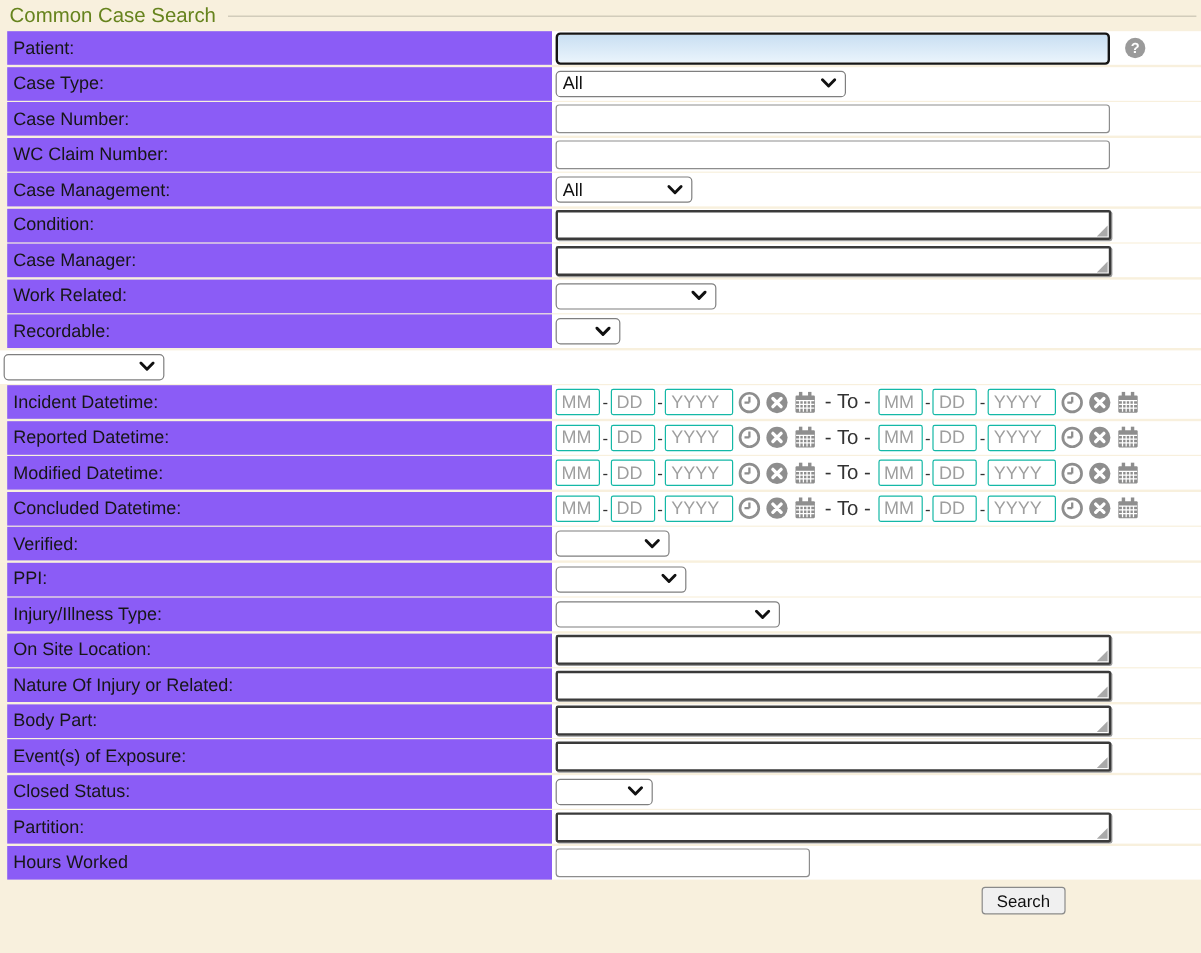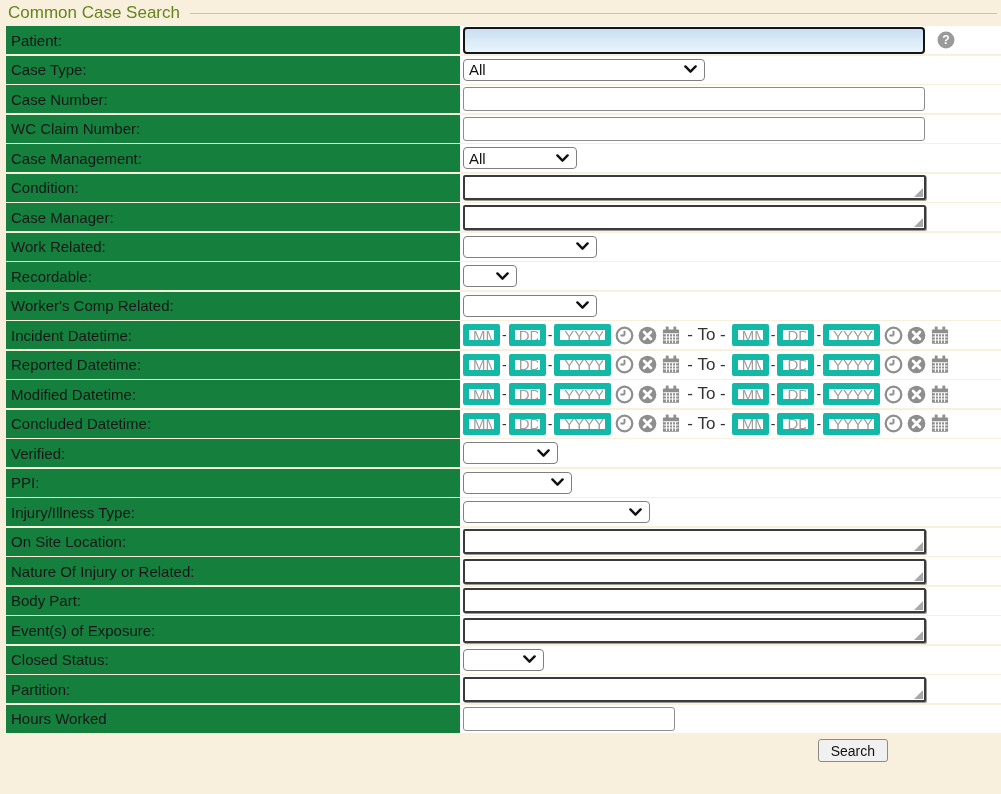--- a/index.html
+++ b/index.html
@@ -13,21 +13,21 @@
   .page { width: 1001px; height: 794px; position: relative; }
 
   
   .title-row { height: 26px; display: flex; align-items: center; padding: 0 4px 0 8px; }
   .title { color: #66831d; font-size: 17px; font-weight: normal; white-space: nowrap; }
   .legend-line { flex: 1; height: 1px; background: #c9c4b2; margin-left: 10px; }
 
   
   .row { height: 28px; margin-bottom: 1.5px; display: flex; }
   .label-cell {
-    flex: 0 0 454px; margin-left: 6px; background: #15803d;
+    flex: 0 0 454px; margin-left: 6px; background: #8b5cf6;
     display: flex; align-items: center; padding-left: 5px;
     font-size: 15px; color: #161616;
   }
   .input-cell { flex: 1; background: #ffffff; display: flex; align-items: center; padding-left: 3px; }
 
   
   .ti {
     height: 24px; border: 1px solid #8d8d8d; border-radius: 3px;
     font-size: 14px; padding: 0 4px; background: #fff; color: #111;
     font-family: "Liberation Sans", sans-serif; outline: none; flex: 0 0 auto;
@@ -54,21 +54,21 @@
     box-shadow: 1px 1px 0 #9a9a9a;
     font-family: "Liberation Sans", sans-serif; font-size: 14px;
   }
   .grip {
     position: absolute; right: 3px; bottom: 3px; width: 0; height: 0;
     border-left: 9px solid transparent; border-bottom: 9px solid #a9a9a9;
   }
 
   
   .date-input {
-    height: 22px; border: 6px solid #14b8a6; border-radius: 2px;
+    height: 22px; border: 1px solid #14b8a6; border-radius: 2px;
     font-size: 15px; padding: 0 2px 0 4px; color: #111; outline: none;
     font-family: "Liberation Sans", sans-serif; flex: 0 0 auto;
   }
   .date-input::placeholder { color: #9e9e9e; opacity: 1; }
   .di-mm, .di-dd { width: 37px; }
   .di-yyyy { width: 57px; }
   .dash { margin: 0 2px; color: #333; font-size: 14px; }
   .icon-btn { display: inline-flex; align-items: center; margin-left: 4px; cursor: pointer; line-height: 0; }
   .to-sep { margin: 0 6px; font-size: 17px; color: #333; white-space: nowrap; }
   .help { margin-left: 12px; line-height: 0; }
@@ -171,21 +171,20 @@
             <span class="sel-value"></span>
             <span class="chev">
               <svg width="13" height="9" viewBox="0 0 14 9">
                 <path d="M1.5 1.2 L7 6.8 L12.5 1.2" fill="none" stroke="#111" stroke-width="2.6" stroke-linecap="round" stroke-linejoin="round"></path>
               </svg>
             </span>
           </div>
         </div>
       </div>
       <div class="row">
-        <div class="label-cell">Worker's Comp Related:</div>
         <div class="input-cell">
           <div class="sel" style="width: 134px;">
             <span class="sel-value"></span>
             <span class="chev">
               <svg width="13" height="9" viewBox="0 0 14 9">
                 <path d="M1.5 1.2 L7 6.8 L12.5 1.2" fill="none" stroke="#111" stroke-width="2.6" stroke-linecap="round" stroke-linejoin="round"></path>
               </svg>
             </span>
           </div>
         </div>

